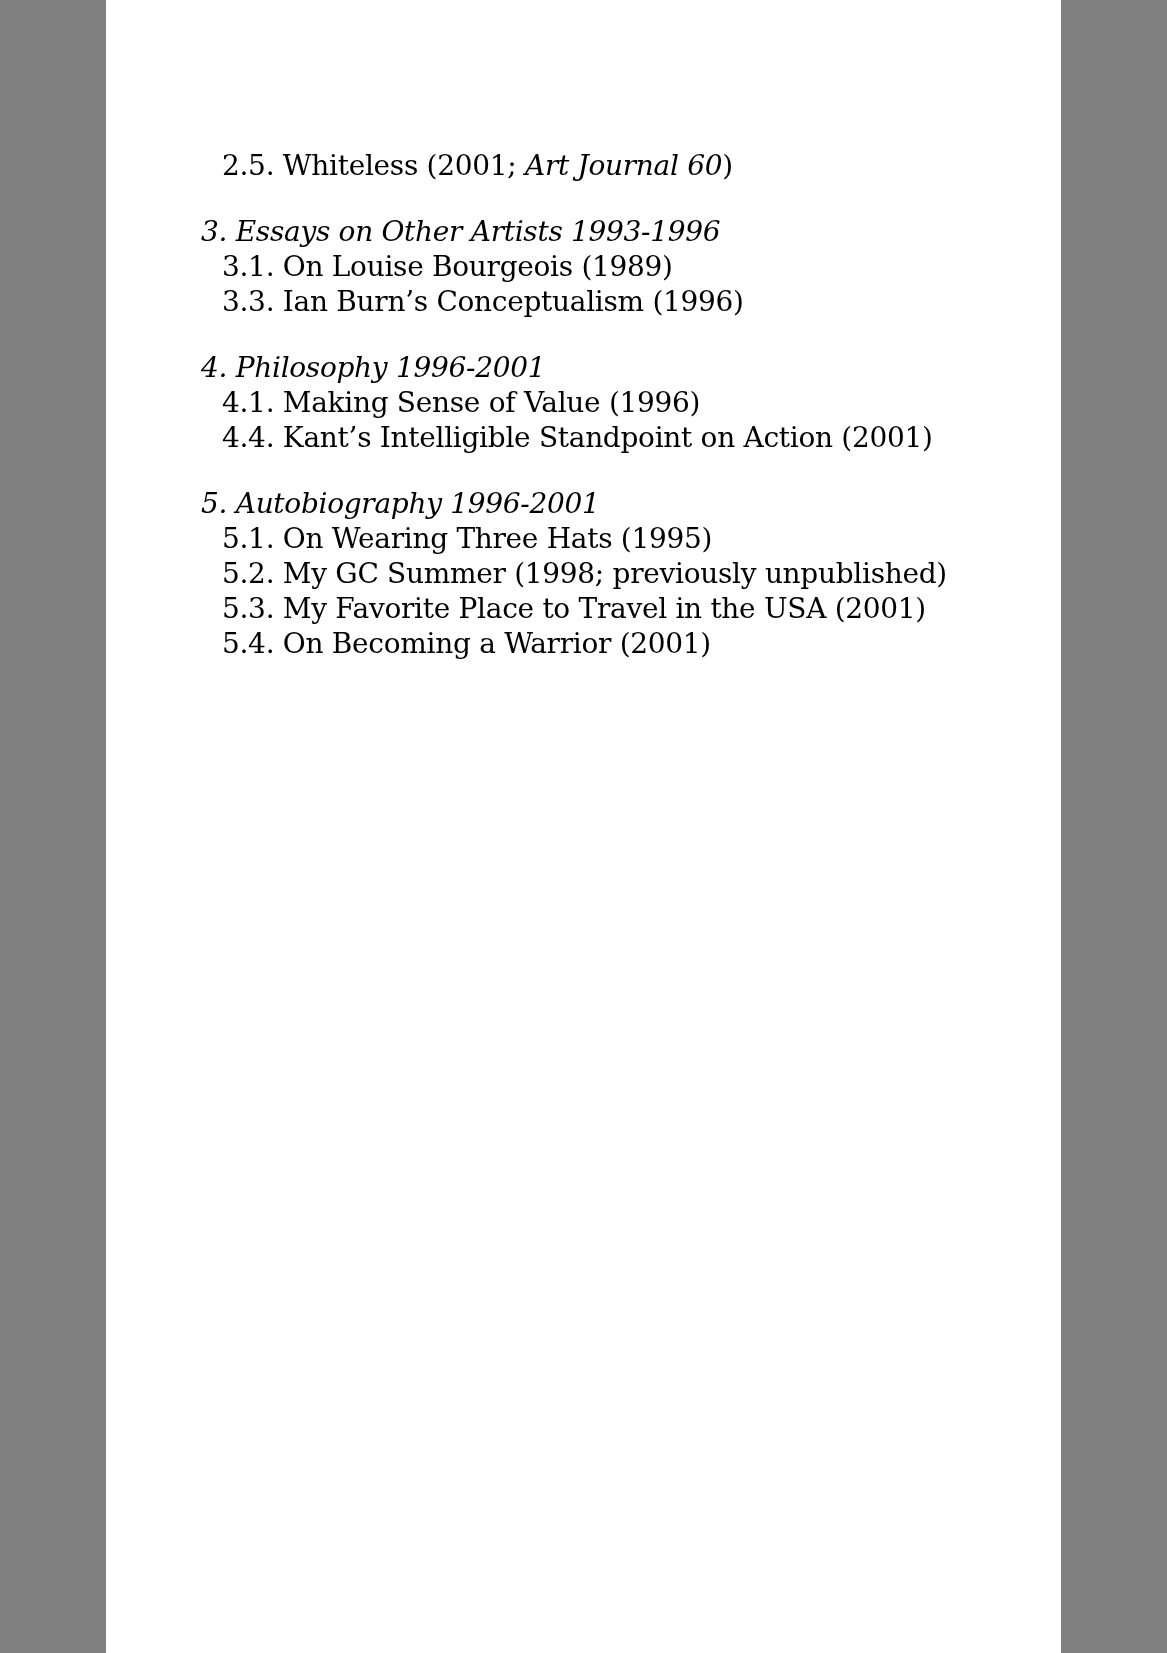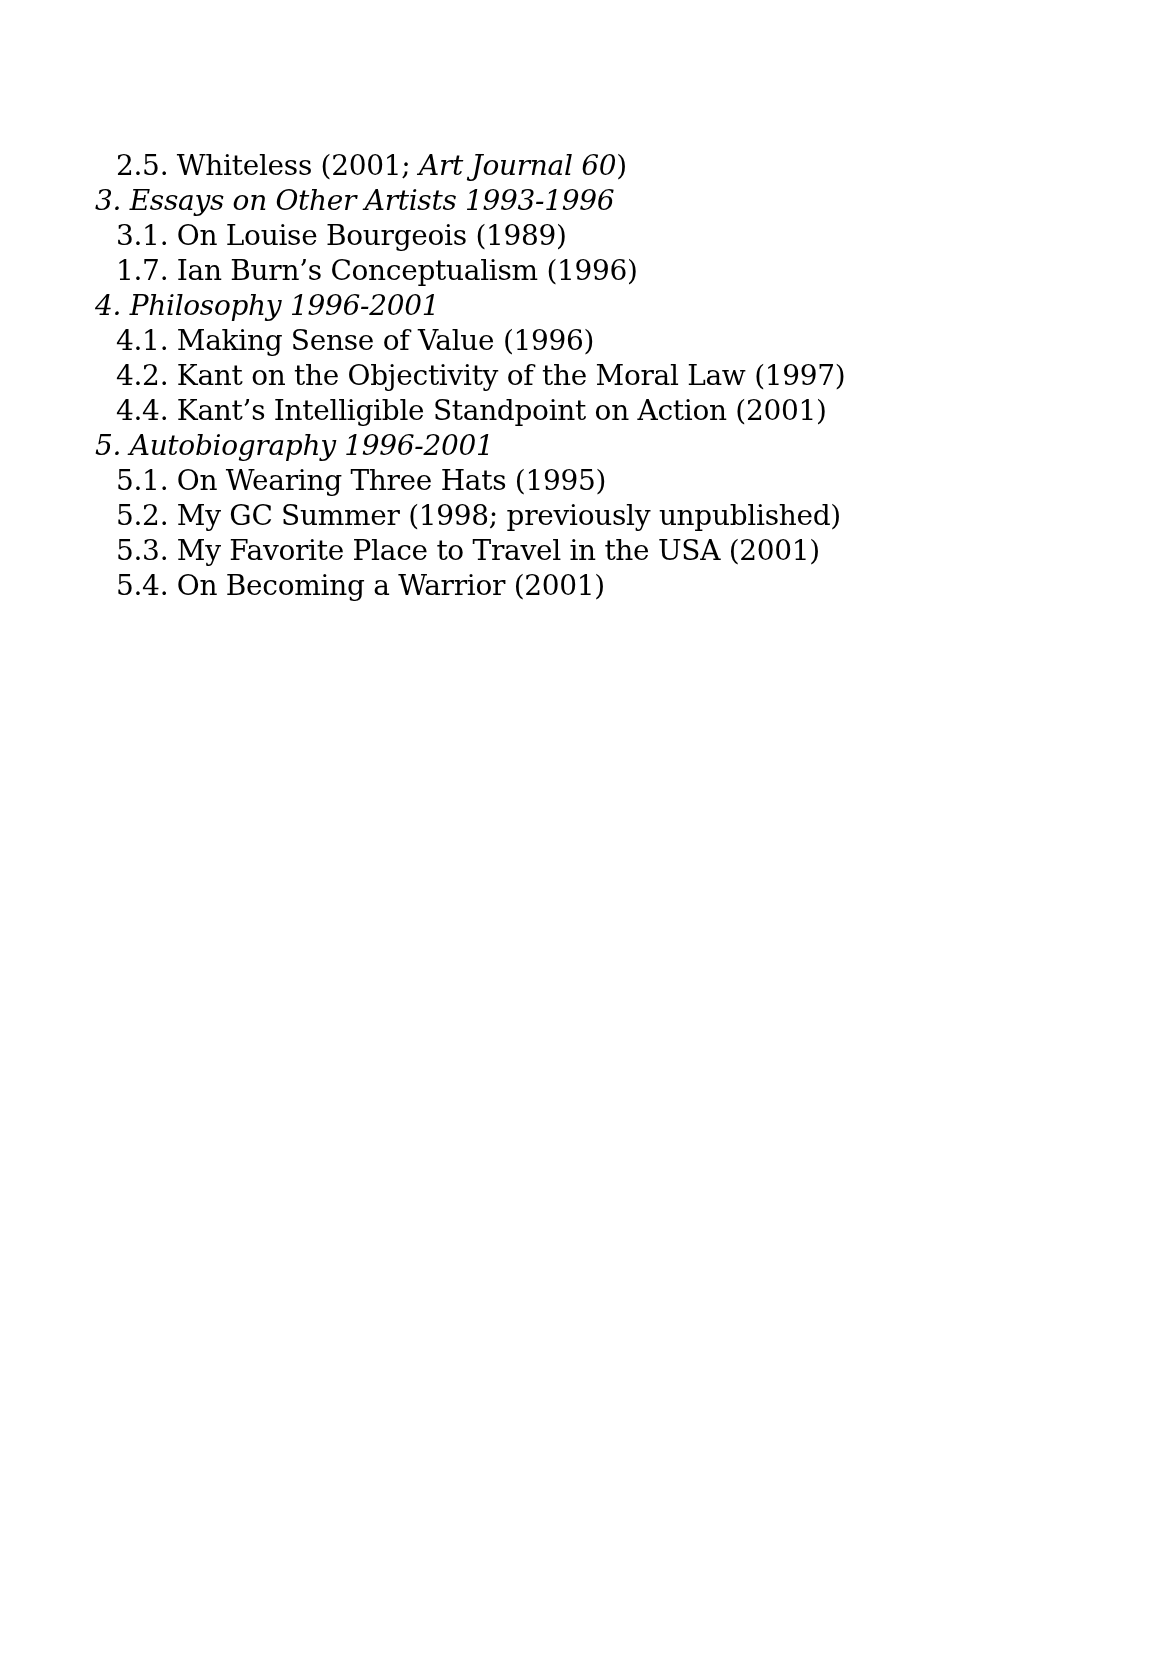--- a/index.html
+++ b/index.html
@@ -2,21 +2,21 @@
 <html><head>
 <meta charset="utf-8">
 <style>
   html, body {
     margin: 0;
     padding: 0;
     background: #808080;
   }
   .page {
     position: relative;
-    width: 1167px;
+    width: 955px;
     height: 1653px;
     margin: 0 auto;
     background: #ffffff;
     color: #000000;
     font-family: "DejaVu Serif", "Liberation Serif", serif;
     overflow: hidden;
   }
   .toc {
     padding-top: 148px;
   }
@@ -27,45 +27,45 @@
     letter-spacing: -0.3px;
   }
   .item {
     margin-left: 116px;
   }
   .heading {
     margin-left: 95px;
     font-style: italic;
   }
   .section {
+    margin-top: 31px;
   }
   .italic {
     font-style: italic;
   }
 </style>
 </head>
 <body>
 
 <div class="page">
   <div class="toc">
 
     <div class="line item">
       <span>2.5. Whiteless (2001; </span><span class="italic">Art Journal 60</span><span>)</span>
     </div>
 
     <div class="section">
       <div class="line heading">3. Essays on Other Artists 1993-1996</div>
       <div class="line item">3.1. On Louise Bourgeois (1989)</div>
-      <div class="line item">1.7. Ian Burn’s Conceptualism (1996)</div>
+      <div class="line item">3.3. Ian Burn’s Conceptualism (1996)</div>
     </div>
 
     <div class="section">
       <div class="line heading">4. Philosophy 1996-2001</div>
       <div class="line item">4.1. Making Sense of Value (1996)</div>
-      <div class="line item">4.2. Kant on the Objectivity of the Moral Law (1997)</div>
       <div class="line item">4.4. Kant’s Intelligible Standpoint on Action (2001)</div>
     </div>
 
     <div class="section">
       <div class="line heading">5. Autobiography 1996-2001</div>
       <div class="line item">5.1. On Wearing Three Hats (1995)</div>
       <div class="line item">5.2. My GC Summer (1998; previously unpublished)</div>
       <div class="line item">5.3. My Favorite Place to Travel in the USA (2001)</div>
       <div class="line item">5.4. On Becoming a Warrior (2001)</div>
     </div>

